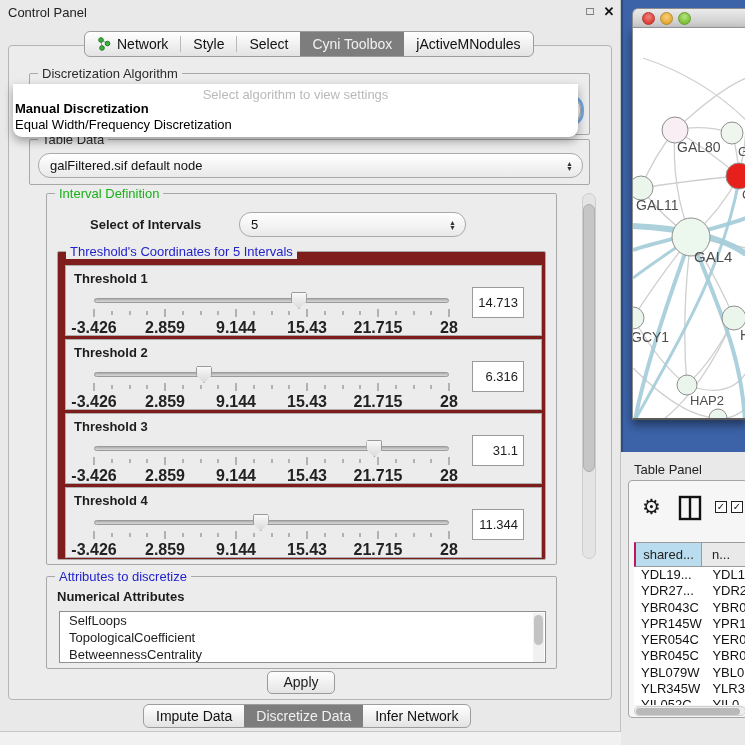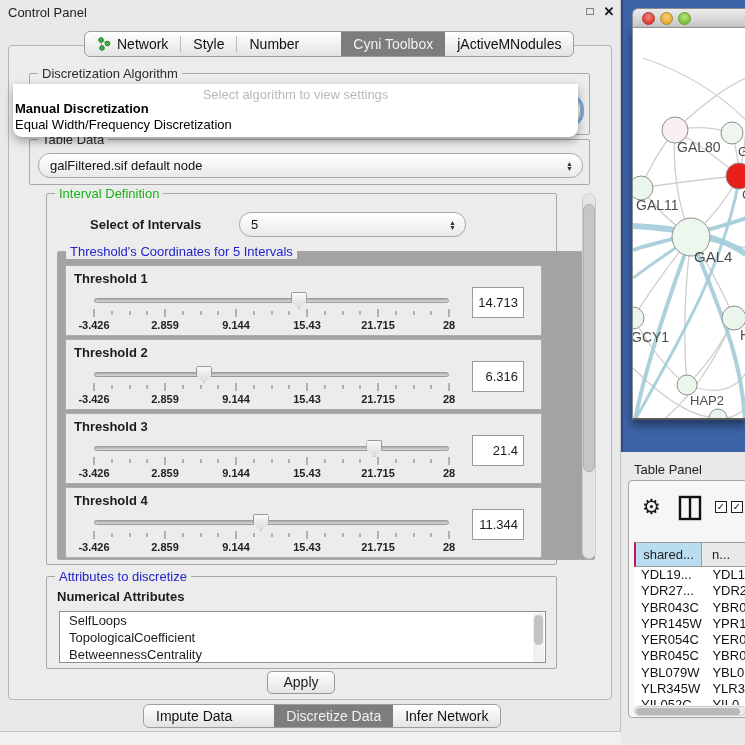--- a/index.html
+++ b/index.html
@@ -11,21 +11,21 @@
   
   #control-panel { left:0; top:0; width:621px; height:731px; background:#e9e9e9; border-right:1px solid #c2c2c2; }
   #cp-titlebar { left:0; top:0; width:621px; height:26px; }
   #cp-title { left:8px; top:5px; font-size:13px; color:#222; }
   #cp-float { left:583px; top:4px; width:14px; height:16px; font-size:12px; color:#111; text-align:center; }
   #cp-close { left:602px; top:4px; width:14px; height:16px; font-size:13px; font-weight:bold; color:#111; text-align:center; }
 
   
   .tabbar { display:flex; align-items:stretch; height:26px; border:1px solid #9d9d9d; border-radius:6px; background:linear-gradient(#ffffff,#e3e3e3); overflow:hidden; z-index:6; }
   .tab { display:flex; align-items:center; padding:0 12px; font-size:14px; color:#111; white-space:nowrap; }
-  .tab.selected { background:#7d7d7d; color:#f1f1f1;margin-left:30px; }
+  .tab.selected { background:#7d7d7d; color:#f1f1f1; }
   .tabsep { width:1px; background:#b9b9b9; margin:4px 0; }
   #top-tabbar { left:84px; top:31px; }
   #bottom-tabbar { left:143px; top:704px; height:24px;text-align:right; }
   .net-icon { width:14px; height:14px; margin-right:6px; }
 
   
   #content-panel { left:8px; top:45px; width:604px; height:655px; background:#ececec; border:1px solid #b5b5b5; border-radius:4px; }
 
   
   .group { position:absolute; border:1px solid #a8a8a8; border-radius:2px; }
@@ -48,21 +48,21 @@
   
   .threshold-panel { position:absolute; left:7px; width:477px; height:71px; background:#ececec; border:1px solid #adadad; }
   .th-label { position:absolute; left:8px; top:5px; font-weight:bold; font-size:13px; }
   .th-slider { position:absolute; left:20px; top:24px; width:371px; height:44px; }
   .track { position:absolute; left:8px; top:8px; width:355px; height:5px; border-radius:3px; background:linear-gradient(#adadad,#d9d9d9); border:1px solid #9a9a9a; }
   .handle { position:absolute; top:2px; width:16px; height:17px; background:linear-gradient(#fbfbfb,#d8d8d8); clip-path:polygon(8% 0,92% 0,100% 12%,100% 55%,50% 100%,0 55%,0 12%); box-shadow:inset 0 0 0 1px #9a9a9a; }
   .ticks { position:absolute; left:8px; top:19px; width:355px; height:8px; }
   .tick { position:absolute; top:2px; width:1px; height:4px; background:#777; transform:translateX(-.5px); }
   .tick.major { top:0; height:8px; }
   .scale { position:absolute; left:8px; top:29px; width:355px; height:12px; }
-  .scale span { position:absolute; transform:translateX(-50%); font-size:11px; font-weight:bold; color:#222; white-space:nowrap; }
+  .scale span { position:absolute; transform:translateX(-50%); font-size:16px; font-weight:bold; color:#222; white-space:nowrap; }
   .th-value { position:absolute; left:406px; top:21px; width:52px; height:31px; background:#fff; border:1px solid #9a9a9a; font-size:13px; text-align:right; padding-right:5px; line-height:29px; }
 
   
   #attr-list { left:12px; top:34px; width:487px; height:52px; background:#fff; border:1px solid #8f8f8f; overflow:hidden; }
   .attr-item { height:17px; line-height:17px; padding-left:9px; font-size:13px; white-space:nowrap; }
   #attr-scroll { position:absolute; right:1px; top:1px; width:11px; height:50px; background:#f1f1f1; }
   #attr-thumb { position:absolute; left:1px; top:2px; width:9px; height:30px; background:#c3c3c3; border-radius:5px; }
 
   
   #apply-btn { left:267px; top:671px; width:68px; height:23px; background:linear-gradient(#fefefe,#e4e4e4); border:1px solid #9a9a9a; border-radius:5px; font-size:14px; text-align:center; line-height:21px; }
@@ -125,21 +125,21 @@
           <line x1="4" y1="3" x2="5" y2="11" stroke="#9a9a9a" stroke-width="1"></line>
           <circle cx="4" cy="3" r="2.3" fill="#3cb43c" stroke="#237a23"></circle>
           <circle cx="10.5" cy="6.5" r="2.3" fill="#3cb43c" stroke="#237a23"></circle>
           <circle cx="5" cy="11" r="2.3" fill="#3cb43c" stroke="#237a23"></circle>
         </svg>
         <span>Network</span>
       </span>
       <span class="tabsep"></span>
       <span class="tab">Style</span>
       <span class="tabsep"></span>
-      <span class="tab">Number</span>
+      <span class="tab">Select</span>
       <span class="tab selected">Cyni Toolbox</span>
       <span class="tab">jActiveMNodules</span>
     </div>
 
     <div id="content-panel" class="abs">
 
       <div class="group" style="left:20px; top:27px; width:561px; height:62px;">
         <span class="group-label gl-dark">Discretization Algorithm</span>
         <div class="combo focus-ring" style="left:10px; top:23px; width:541px; height:27px;">
           <span class="stepper">
@@ -165,21 +165,21 @@
 
         <span class="abs bold" style="left:43px; top:23px; font-size:13px;">Select of Intervals</span>
         <div class="combo" style="left:192px; top:18px; width:227px; height:25px;">
           <span>5</span>
           <span class="stepper">
               <span>▲</span>
               <span>▼</span>
             </span>
         </div>
 
-        <div class="group" style="left:10px; top:57px; width:538px; height:309px; background:#a3a3a3;">
+        <div class="group" style="left:10px; top:57px; width:489px; height:309px; background:#7f1d1d;">
           <span class="group-label gl-blue">Threshold's Coordinates for 5 Intervals</span>
           <div>
   <div class="threshold-panel" style="top: 13px; text-decoration: underline;">
     <div class="th-label">Threshold 1</div>
     <div class="th-slider">
       <div class="track"></div>
       <div class="handle" style="left: 204.9px;"></div>
       <div class="ticks">
                     <span class="tick major" style="left: 0%;"></span>
                     <span class="tick" style="left: 5%;"></span>
@@ -285,21 +285,21 @@
                   </div>
       <div class="scale">
                     <span style="left: 0%;">-3.426</span>
                     <span style="left: 20%;">2.859</span>
                     <span style="left: 40%;">9.144</span>
                     <span style="left: 60%;">15.43</span>
                     <span style="left: 80%;">21.715</span>
                     <span style="left: 100%;">28</span>
                   </div>
     </div>
-    <div class="th-value">21.4</div>
+    <div class="th-value">31.1</div>
   </div>
 
   <div class="threshold-panel" style="top: 235px;">
     <div class="th-label">Threshold 4</div>
     <div class="th-slider">
       <div class="track"></div>
       <div class="handle" style="left: 166.8px;"></div>
       <div class="ticks">
                     <span class="tick major" style="left: 0%;"></span>
                     <span class="tick" style="left: 5%;"></span>

